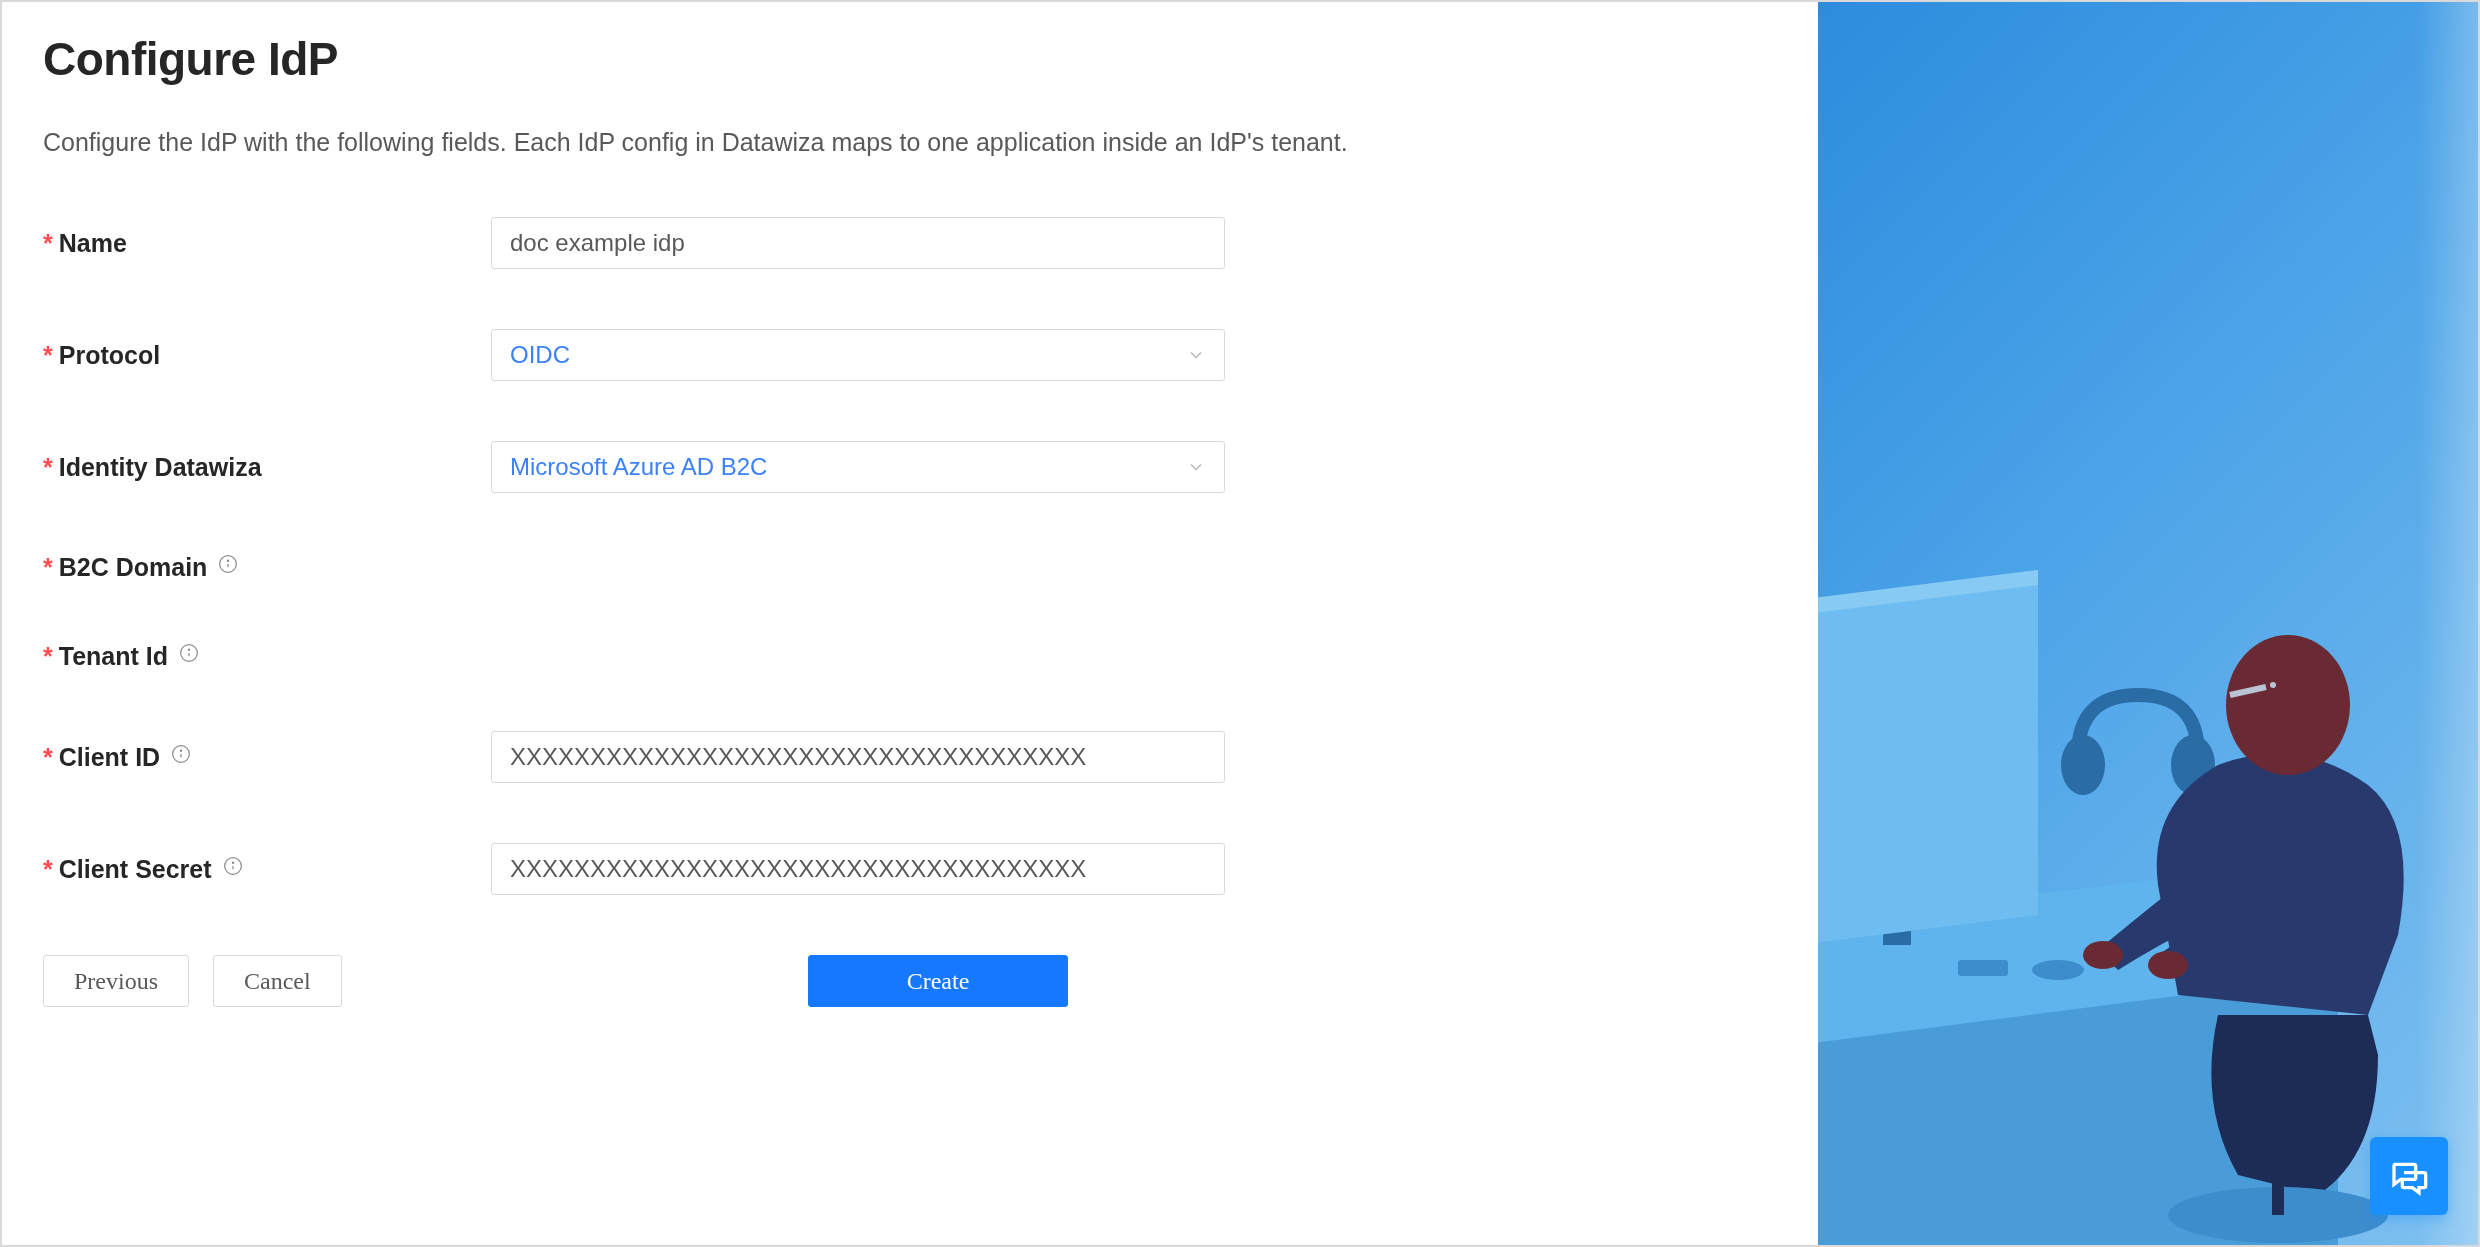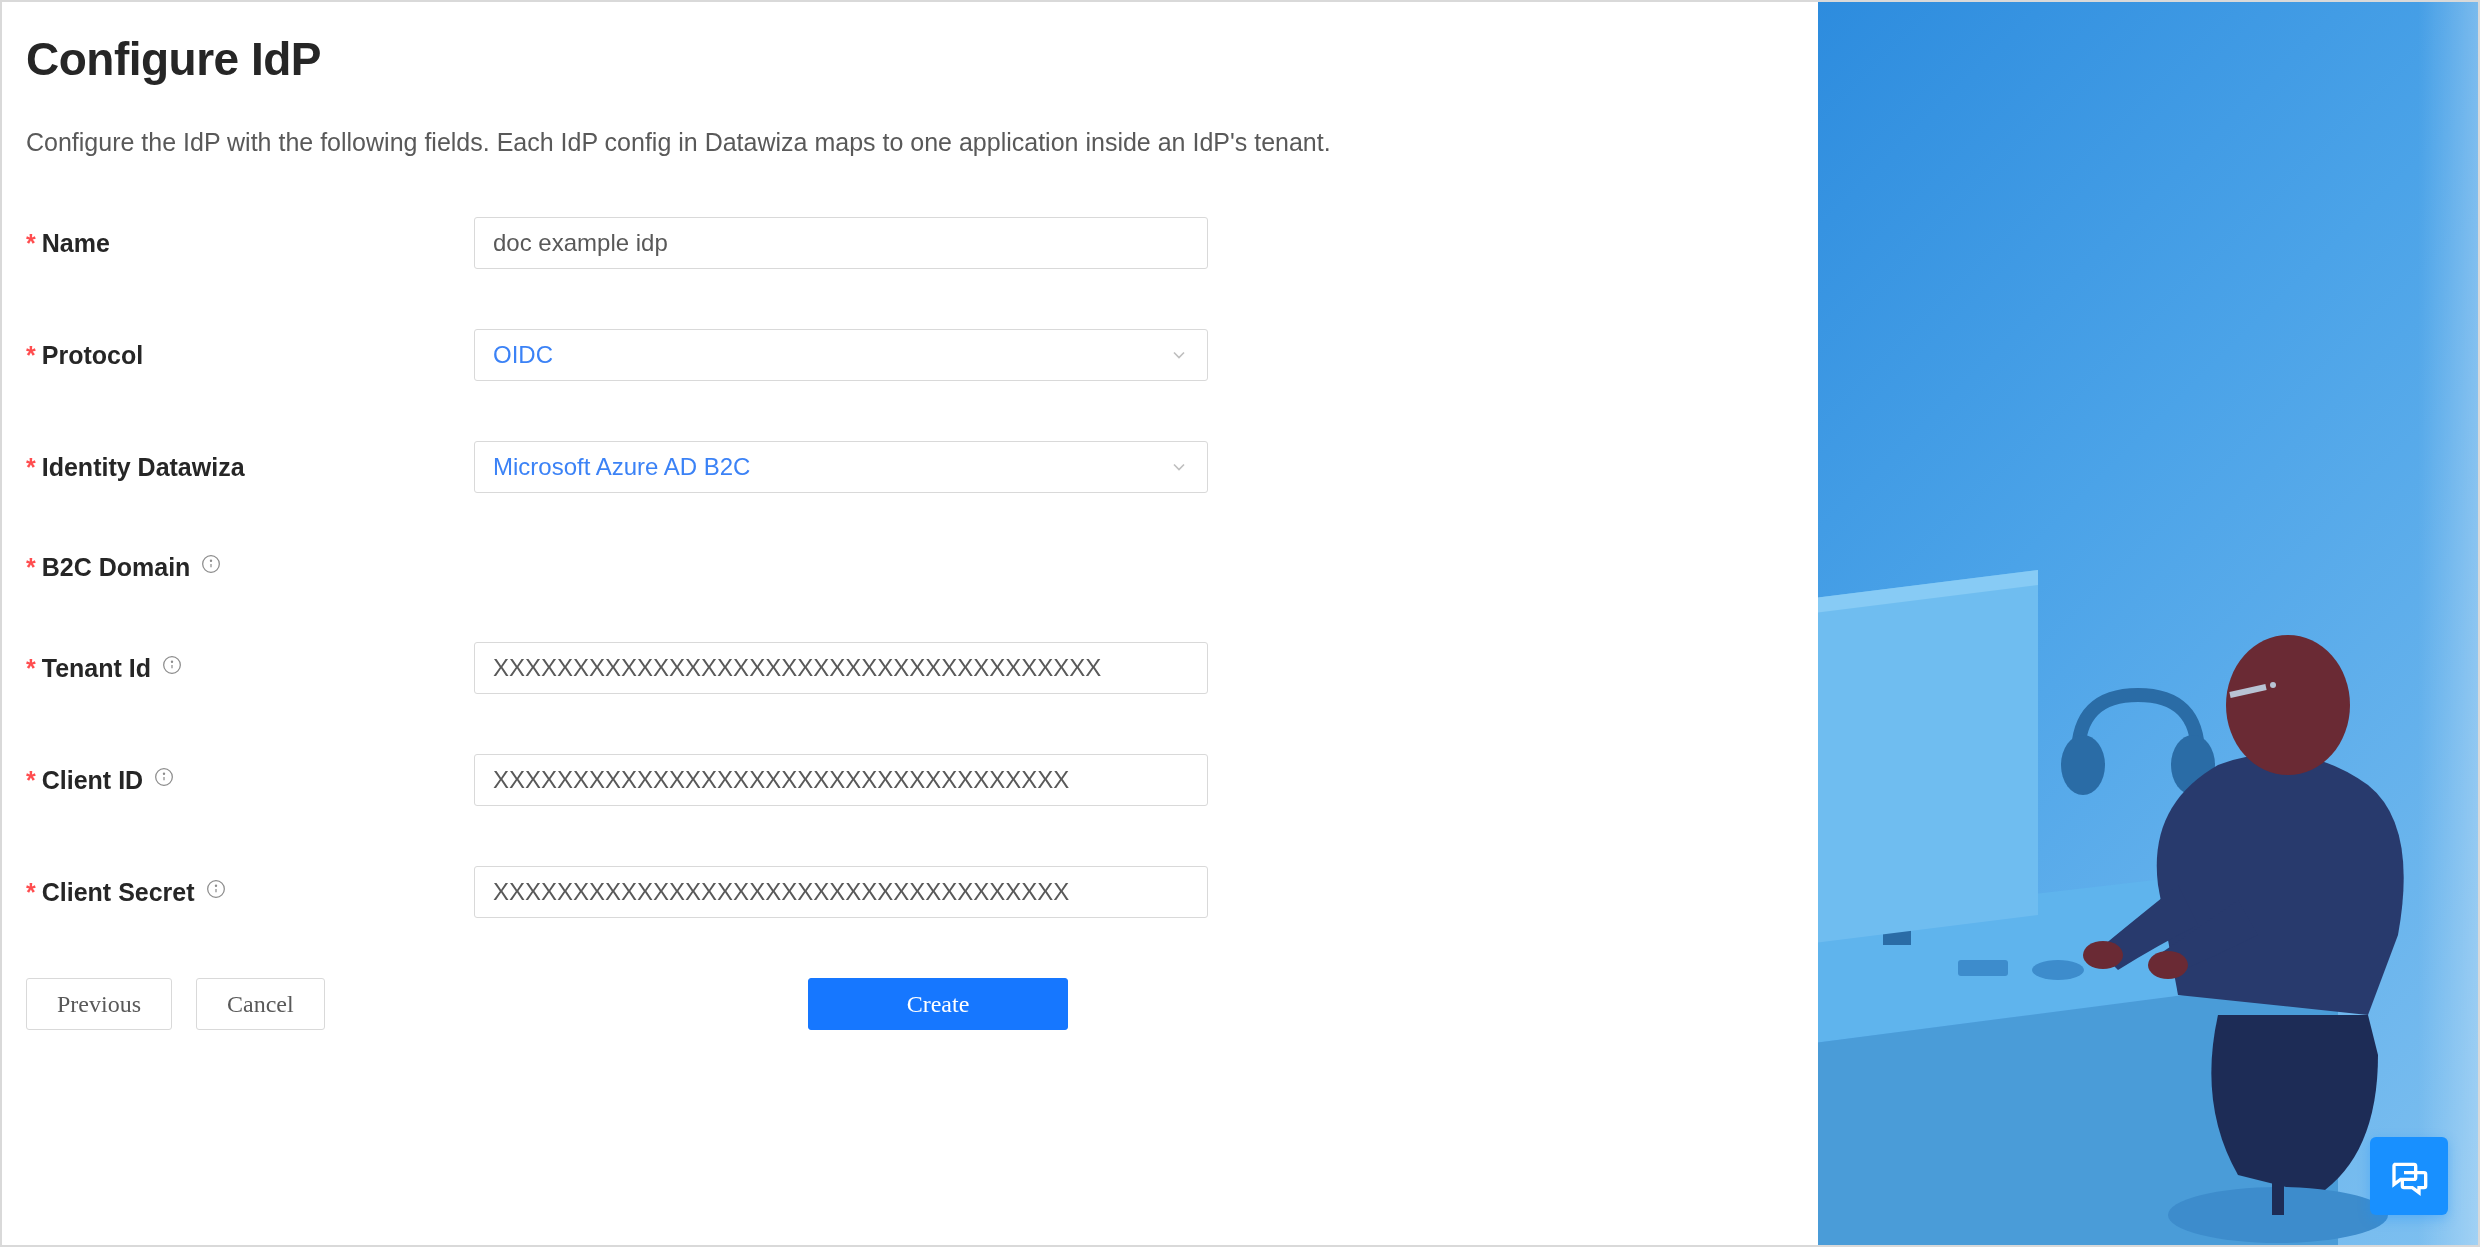--- a/index.html
+++ b/index.html
@@ -11,21 +11,21 @@
       border: 2px solid #d9d9d9;
       position: relative;
       overflow: hidden;
     }
     .content-wrapper {
       display: flex;
       height: 100%;
     }
     .left-panel {
       flex: 1;
-      padding: 30px 30px 30px 24px;
+      padding: 30px 30px 30px 41px;
       max-width: 1820px;
     }
     .right-panel {
       width: 660px;
       background: linear-gradient(135deg, #2d8cde 0%, #4ba3e8 40%, #7ec0f0 100%);
       position: relative;
       overflow: hidden;
     }
     .right-panel::before {
       content: '';
@@ -212,21 +212,20 @@
       <label class="form-label">
         <span><span class="required">*</span><span>Tenant Id</span></span>
         <span class="info-icon">
           <svg width="20" height="20" viewBox="0 0 24 24" fill="none" stroke="currentColor" stroke-width="1.5">
               <circle cx="12" cy="12" r="10"></circle>
               <line x1="12" y1="16" x2="12" y2="12"></line>
               <circle cx="12" cy="8" r="0.7" fill="currentColor"></circle>
             </svg>
         </span>
       </label>
-      <input class="form-input" type="text" value="XXXXXXXXXXXXXXXXXXXXXXXXXXXXXXXXXXXXXX" style="">
     </div>
 
 
     <div class="form-row">
       <label class="form-label">
         <span><span class="required">*</span><span>Client ID</span></span>
         <span class="info-icon">
           <svg width="20" height="20" viewBox="0 0 24 24" fill="none" stroke="currentColor" stroke-width="1.5">
               <circle cx="12" cy="12" r="10"></circle>
               <line x1="12" y1="16" x2="12" y2="12"></line>

